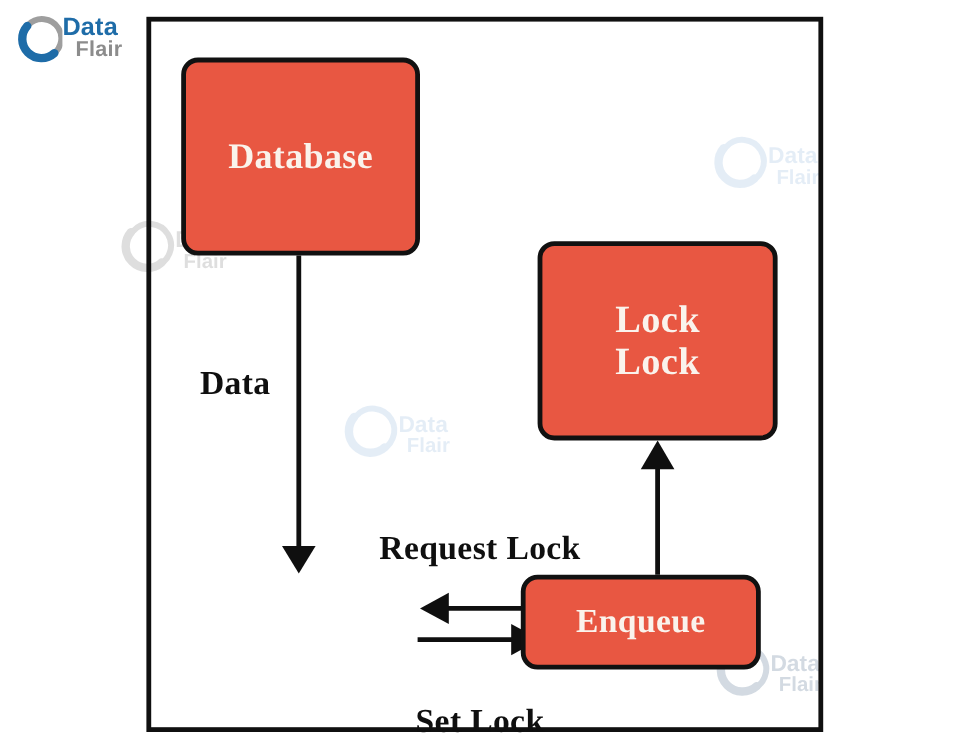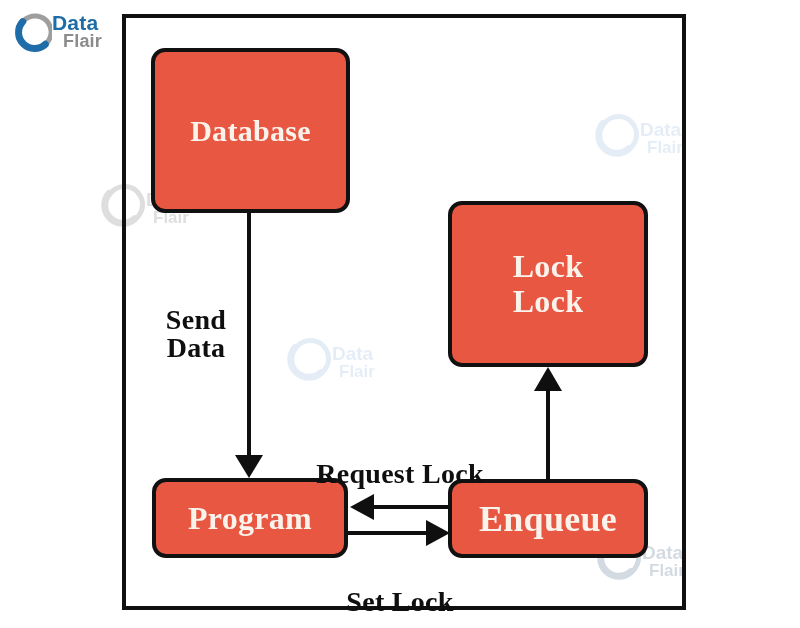--- a/index.html
+++ b/index.html
@@ -32,32 +32,32 @@
   
   .node{
     position:absolute;box-sizing:border-box;
     background:#E85742;border:4px solid #111111;border-radius:14px;
     display:flex;align-items:center;justify-content:center;flex-direction:column;
     color:#FAF3EC;font-weight:bold;text-align:center;letter-spacing:0.3px;
   }
   .node-database{left:151px;top:48px;width:199px;height:165px;font-size:30px;text-align:center;}
   .node-locktable{left:448px;top:201px;width:200px;height:166px;font-size:32px;line-height:35px;}
   .node-program{left:152px;top:478px;width:196px;height:80px;font-size:32px;}
-  .node-enqueue{left:448px;top:479px;width:200px;height:79px;font-size:36px;justify-content:center;}
+  .node-enqueue{left:434px;top:479px;width:200px;height:79px;font-size:28px;justify-content:center;}
   
   .arrows{position:absolute;left:0;top:0;width:800px;height:628px;pointer-events:none;}
   .arrows line{stroke:#0f0f0f;stroke-width:4;}
   .arrows polygon{fill:#0f0f0f;}
   
   .edge-label{
     position:absolute;color:#0f0f0f;font-weight:bold;text-align:center;letter-spacing:0.3px;
     font-size:28px;line-height:28px;
   }
   .lbl-send{left:136px;top:306px;width:120px;}
-  .lbl-request{left:290px;top:460px;width:220px;}
+  .lbl-request{left:290px;top:444px;width:220px;}
   .lbl-set{left:300px;top:588px;width:200px;}
 </style>
 </head>
 <body>
 
 <div class="stage">
 
   <div class="logo">
     <svg width="44" height="54" viewBox="0 0 44 54">
       <path d="M15.7 15.7 A16 16 0 1 1 32.5 42" fill="none" stroke="#9E9E9E" stroke-width="5" stroke-linecap="round"></path>
@@ -114,30 +114,26 @@
 
   <div class="node node-database">
     <span>Database</span>
   </div>
 
   <div class="node node-locktable">
     <span>Lock</span>
     <span>Lock</span>
   </div>
 
-  <div class="node node-program">
-    <span>Program</span>
-  </div>
 
   <div class="node node-enqueue">
     <span>Enqueue</span>
   </div>
 
   <div class="edge-label lbl-send">
-    <div>Send</div>
     <div>Data</div>
   </div>
 
   <div class="edge-label lbl-request">Request Lock</div>
 
   <div class="edge-label lbl-set">Set Lock</div>
 
 </div>
 
 </body></html>

